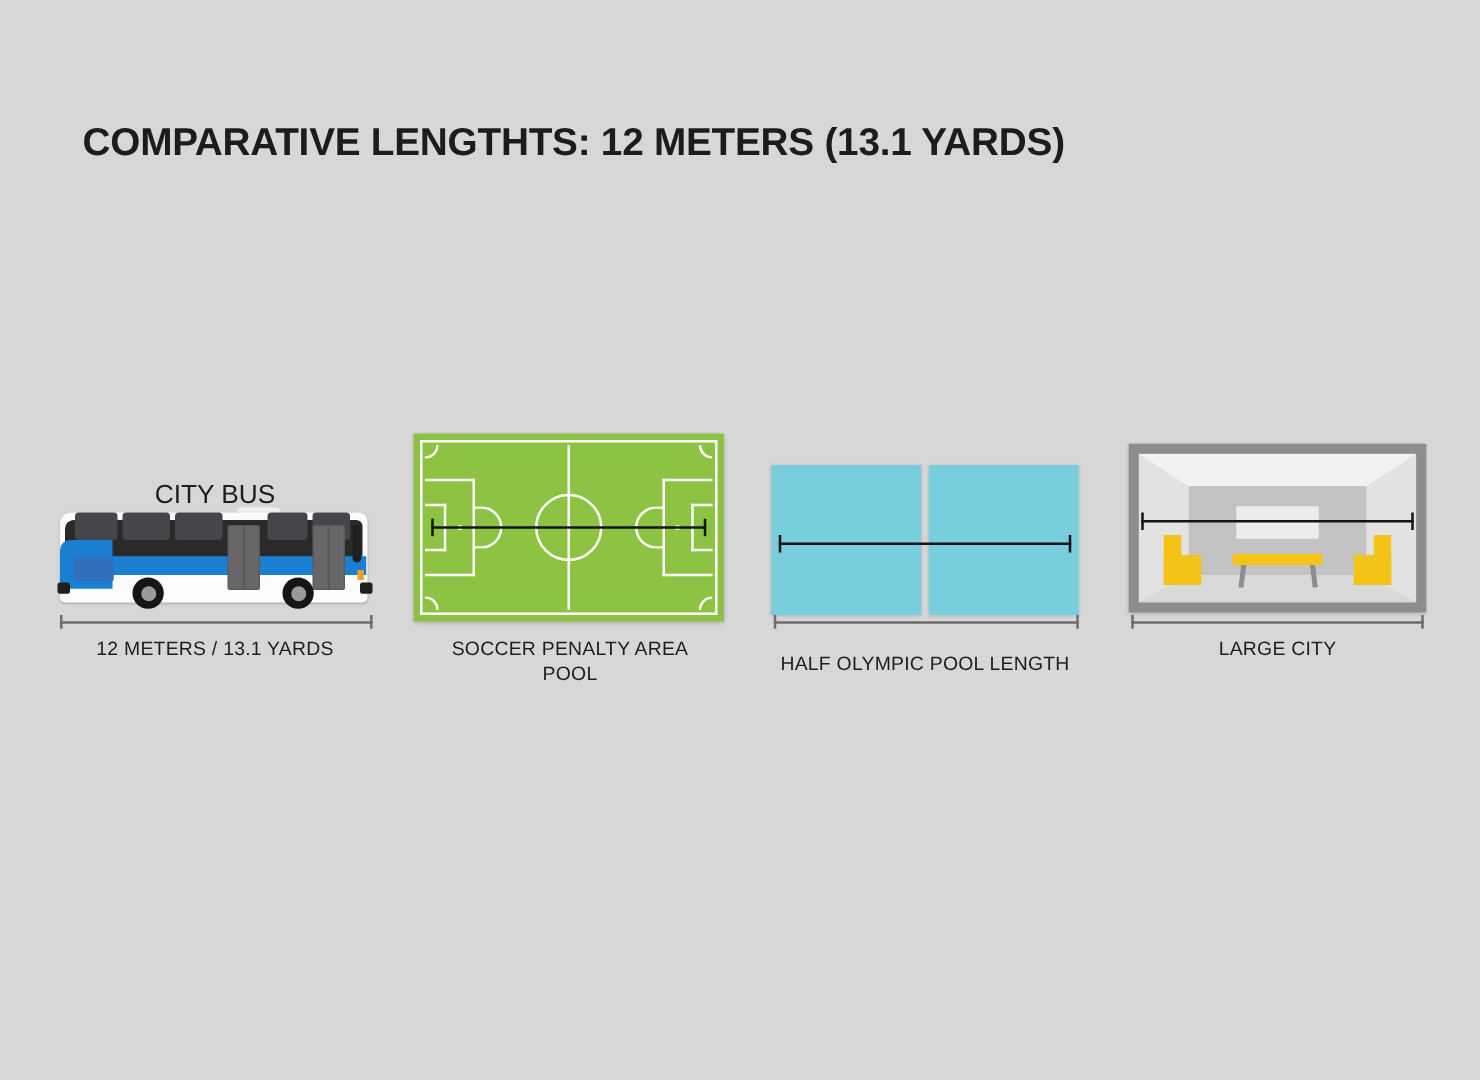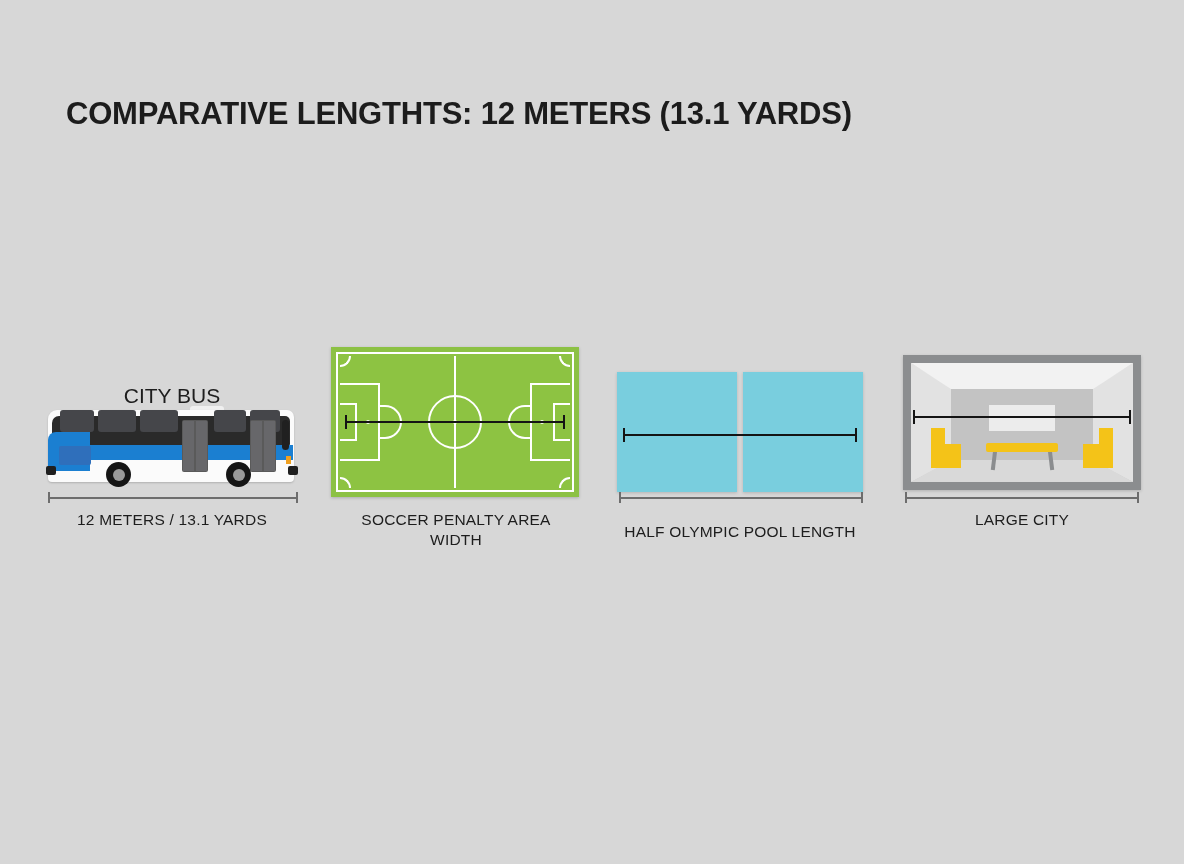--- a/index.html
+++ b/index.html
@@ -557,21 +557,21 @@
       </div>
     </div>
 
     <div class="measure" id="soccer-measure">
       <div class="cap l"></div>
       <div class="bar"></div>
       <div class="cap r"></div>
     </div>
 
     <div class="caption" id="soccer-caption">SOCCER PENALTY AREA
-WIDTH</div>
+POOL</div>
   </div>
 
   <div class="panel" id="panel-pool">
 
     <div id="pool-art">
       <div class="pool-half l"></div>
       <div class="pool-half r"></div>
     </div>
 
     <div class="measure" id="pool-measure">

